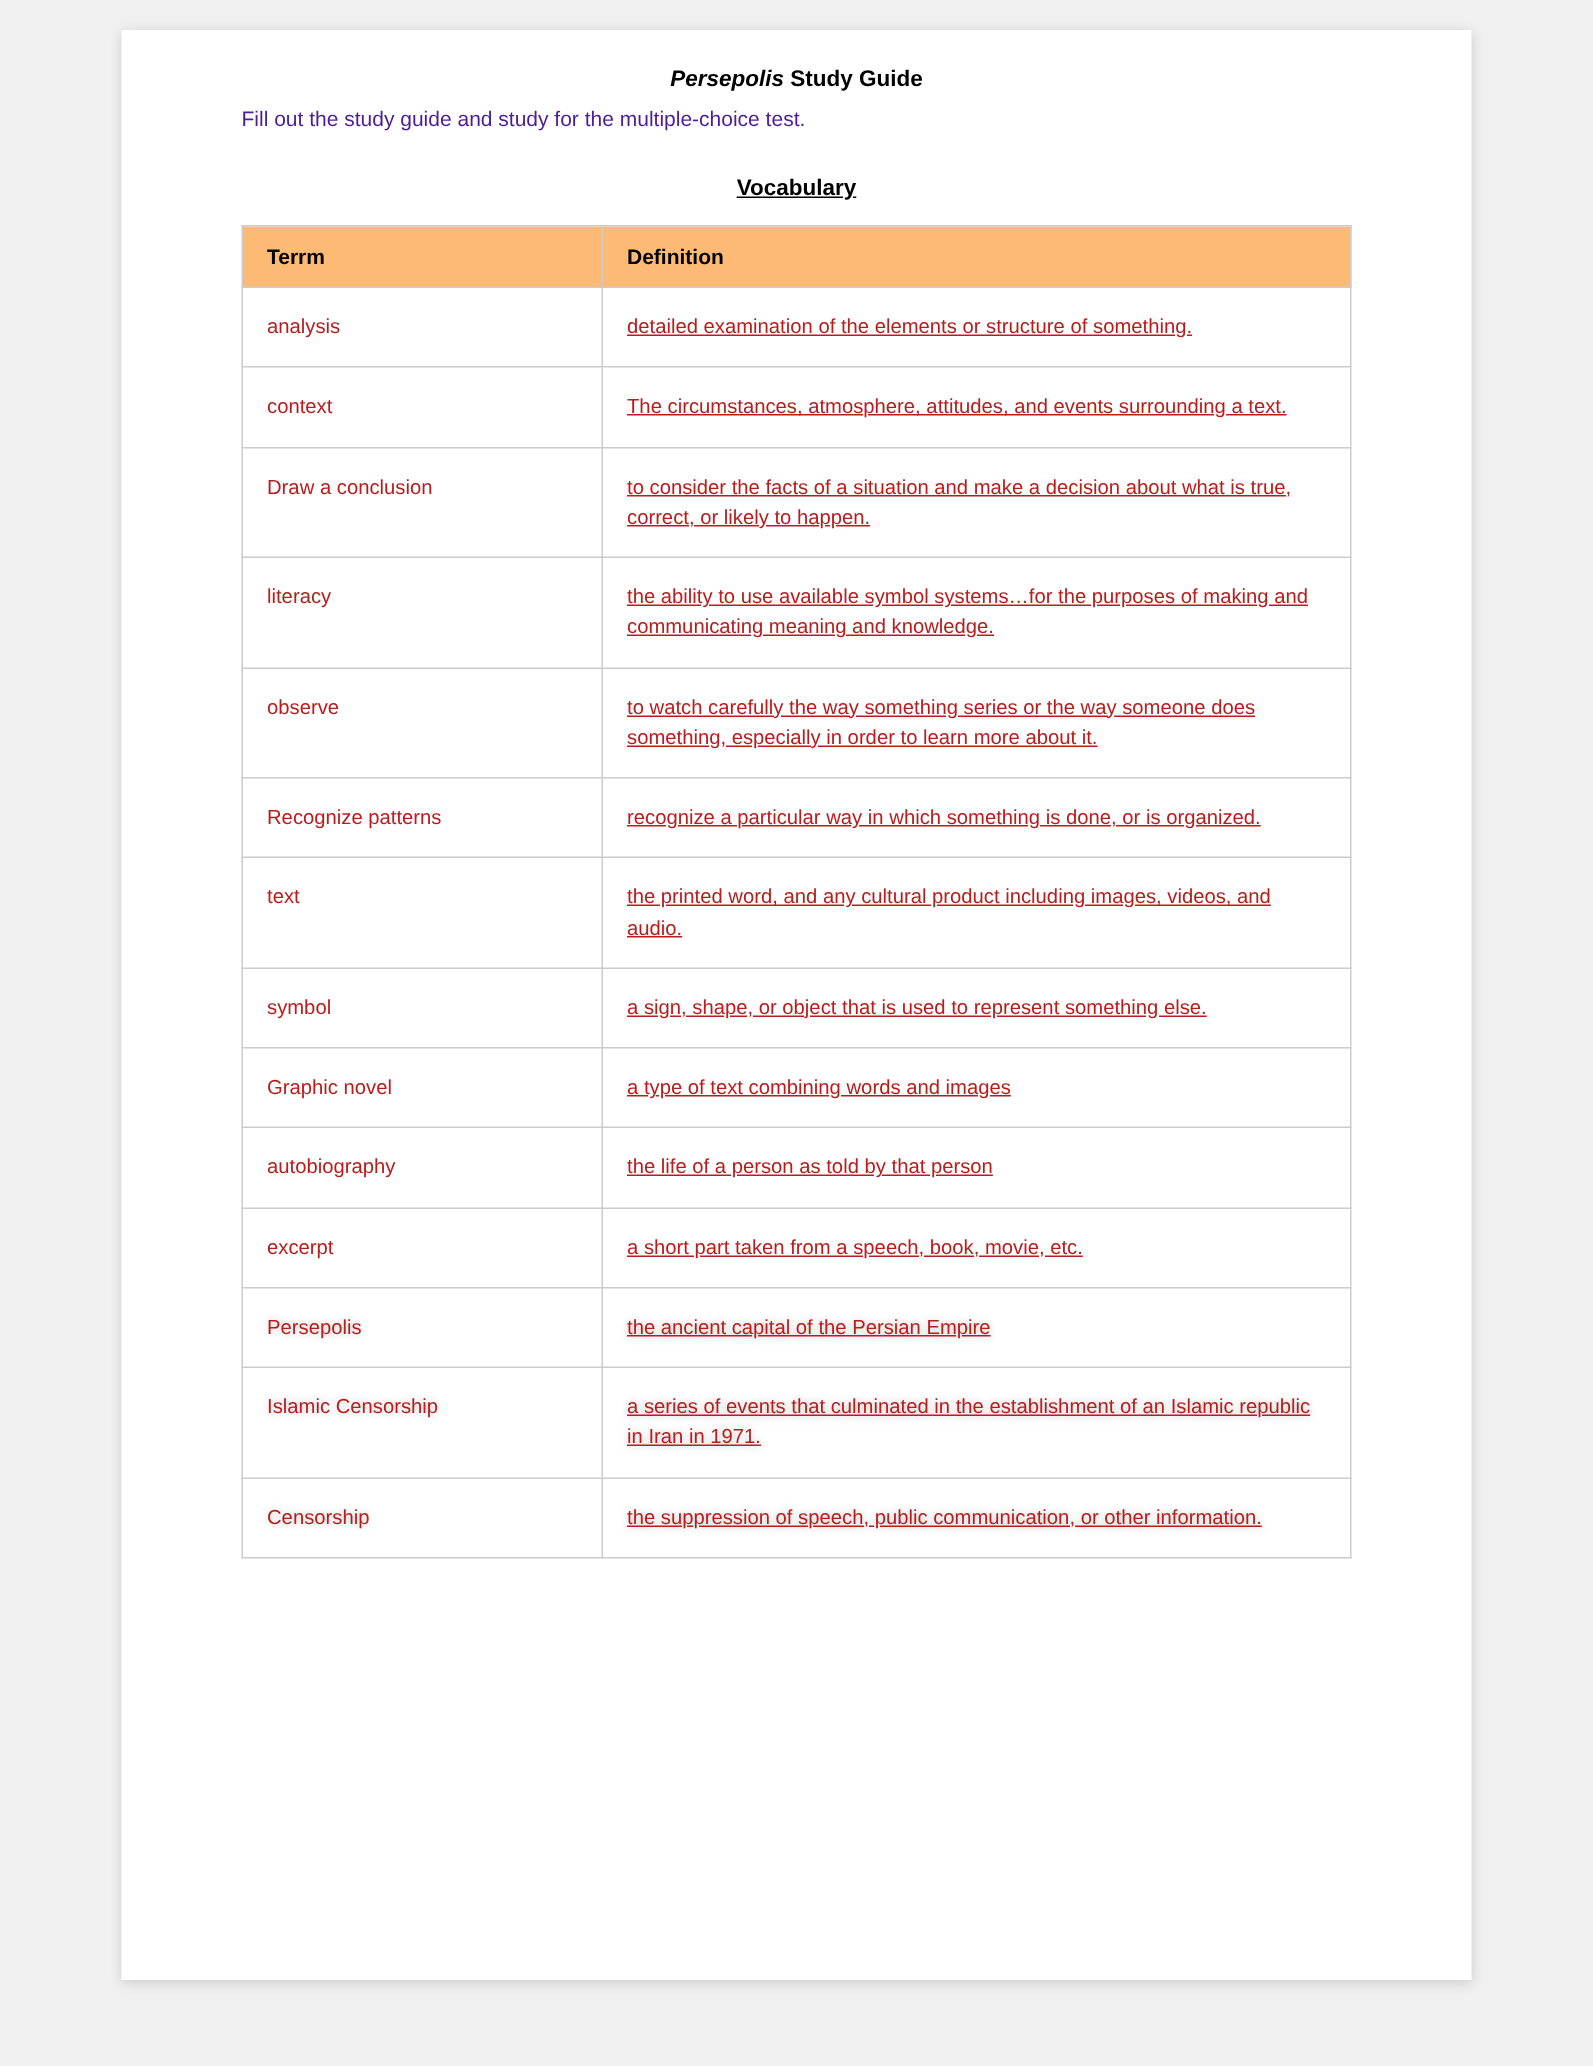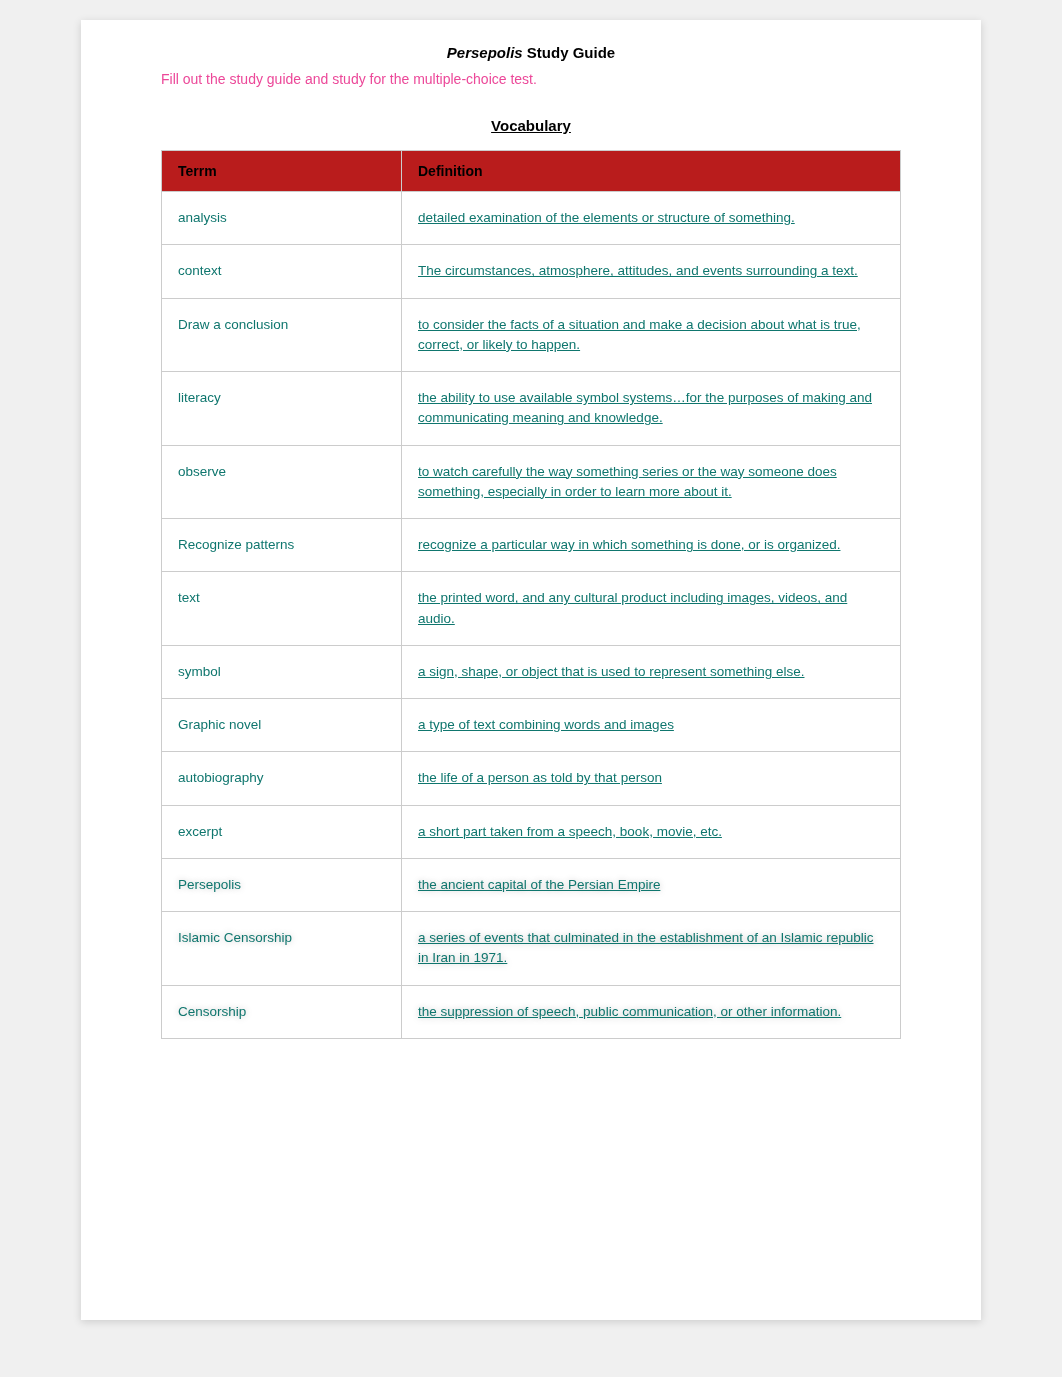--- a/index.html
+++ b/index.html
@@ -35,52 +35,52 @@
       font-weight: bold;
     }
 
     .page-title strong {
       font-weight: bold;
     }
 
     .subtitle {
       font-size: 14px;
       margin-bottom: 30px;
-      color: #ec4899;
+      color: #4c1d95;
     }
 
     .section-title {
       text-align: center;
       font-weight: bold;
       font-size: 15px;
       margin-bottom: 16px;
       text-decoration: underline;
     }
 
     .vocab-table {
       width: 100%;
       border-collapse: collapse;
       border: 1px solid #cccccc;
       font-size: 13.5px;
     }
 
     .vocab-table th {
-      background: #b91c1c;
+      background: #fdba74;
       border: 1px solid #cccccc;
       padding: 12px 16px;
       font-weight: bold;
       text-align: left;
       font-size: 14px;
     }
 
     .vocab-table td {
       border: 1px solid #cccccc;
       padding: 14px 16px;
       vertical-align: top;
-      color: #0f766e;
+      color: #b91c1c;
       line-height: 1.5;
     }
 
     .vocab-table td:first-child {
       width: 240px;
       font-size: 13.5px;
     }
 
     .vocab-table td:last-child {
       font-size: 13.5px;

